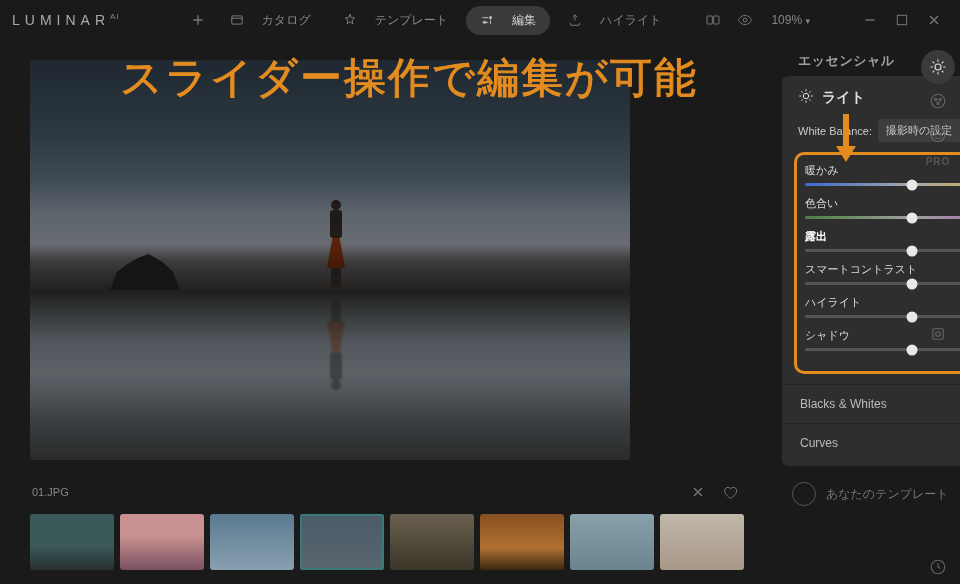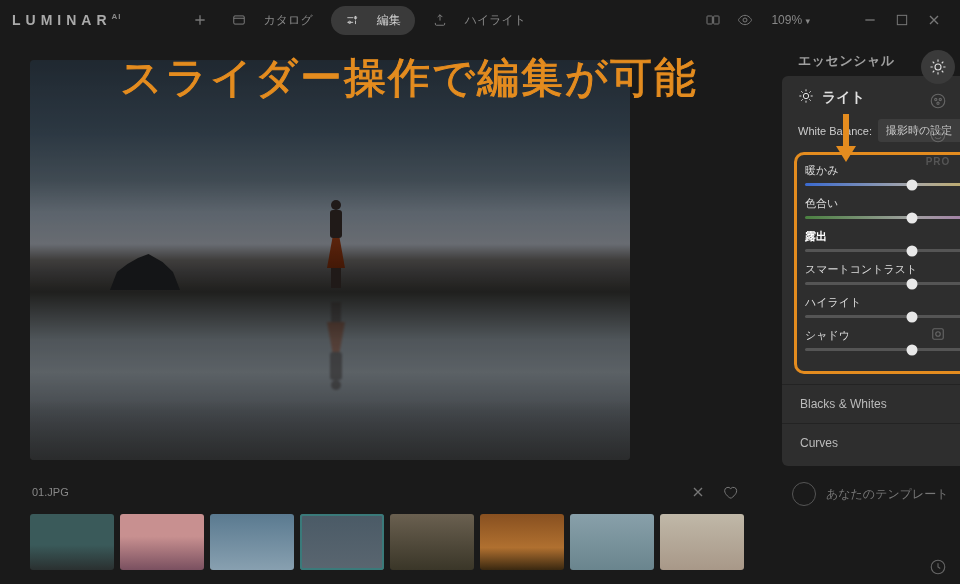--- a/index.html
+++ b/index.html
@@ -16,21 +16,21 @@
     height: 40px;
     display: flex;
     align-items: center;
     padding: 0 12px;
     gap: 4px;
     background: #1a1a1a;
   }
   .logo {
     font-size: 14px;
     letter-spacing: 5px;
-    font-weight: 700;
+    font-weight: 400;
     color: #aaa;
     margin-right: 60px;
   }
   .logo sup { font-size: 8px; letter-spacing: 1px; color: #888; vertical-align: super; }
   .topbtn {
     display: flex; align-items: center; gap: 18px;
     padding: 6px 14px;
     border-radius: 16px;
     font-size: 12px;
     color: #888;
@@ -254,20 +254,26 @@
     <svg viewBox="0 0 24 24" stroke="currentColor" stroke-width="2" fill="none">
         <path d="M12 5v14M5 12h14"></path>
       </svg>
   </div>
   <div class="topbtn">
     <svg viewBox="0 0 24 24" stroke="currentColor" stroke-width="1.5" fill="none">
         <rect x="3" y="5" width="18" height="14" rx="2"></rect>
         <path d="M3 9h18"></path>
       </svg>
     <span>カタログ</span>
+  </div>
+  <div class="topbtn">
+    <svg viewBox="0 0 24 24" stroke="currentColor" stroke-width="1.5" fill="none">
+        <path d="M12 2l2 6 6 .5-4.5 4 1.5 6-5-3.5-5 3.5 1.5-6L4 8.5 10 8z"></path>
+      </svg>
+    <span>テンプレート</span>
   </div>
   <div class="topbtn active">
     <svg viewBox="0 0 24 24" stroke="currentColor" stroke-width="1.5" fill="none">
         <path d="M4 8h10M4 16h10M18 5v6M18 13v6"></path>
         <circle cx="18" cy="8" r="2"></circle>
         <circle cx="8" cy="16" r="2"></circle>
       </svg>
     <span>編集</span>
   </div>
   <div class="topbtn">

